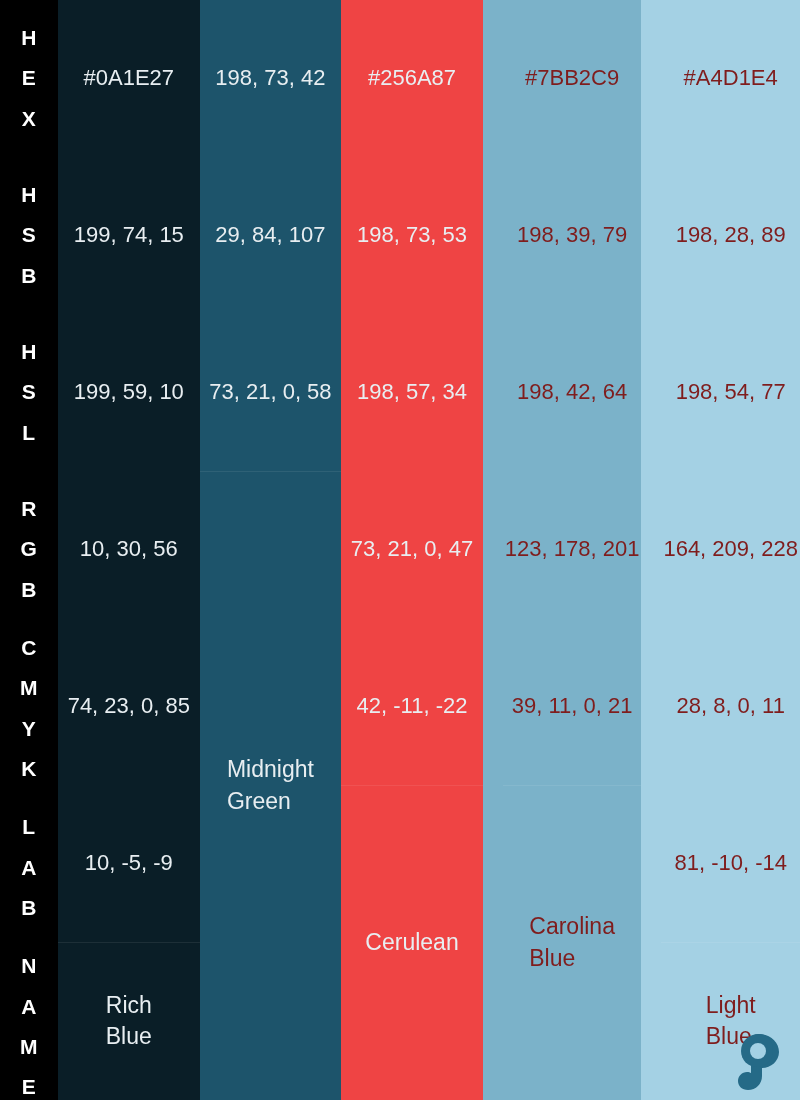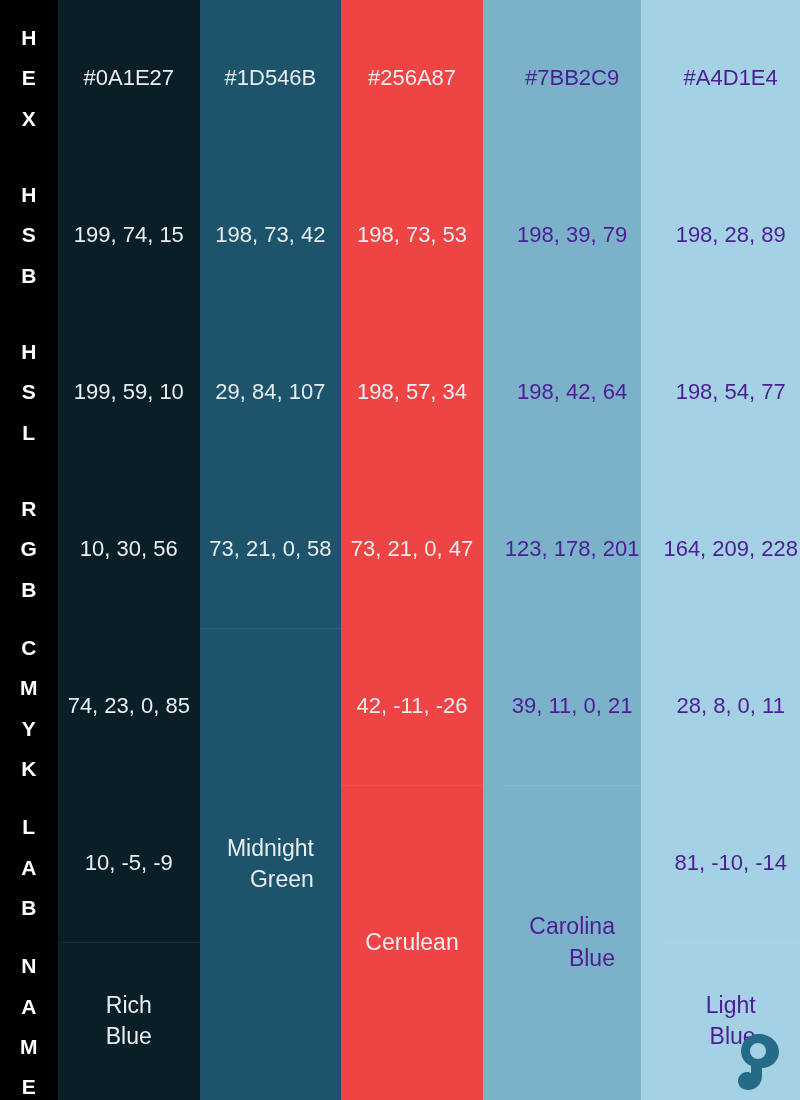--- a/index.html
+++ b/index.html
@@ -50,21 +50,21 @@
     flex:1 1 0;
     display:flex;
     flex-direction:column;
     position:relative;
   }
   .cell {
     flex:0 0 157px;
     display:flex;
     align-items:center;
     justify-content:center;
-    text-align:right;
+    text-align:left;
     font-size:22px;
     line-height:1.28;
     white-space:nowrap;
     padding:16px 2px;
   }
   .cell.name-row {
     flex:1 1 auto;
     font-size:23px;
     line-height:1.35;
     white-space:normal;
@@ -74,21 +74,21 @@
     content:"";
     position:absolute;
     top:0; left:0; right:0;
     height:1px;
     background:rgba(255,255,255,0.08);
   }
   .name-text { display:block; }
 
   
   .tone-light { color:#e8eef1; }
-  .tone-dark  { color:#4c1d95;margin-left:20px; }
+  .tone-dark  { color:#7f1d1d;margin-left:20px; }
 
   
   .logo {
     position:absolute;
     right:18px;
     bottom:8px;
     width:46px;
     height:60px;
     z-index:5;
     pointer-events:none;
@@ -132,38 +132,37 @@
     <div class="cell tone-light">10, -5, -9</div>
     <div class="cell name-row tone-light">
       <div>
         <span class="name-text">Rich</span>
         <span class="name-text">Blue</span>
       </div>
     </div>
   </div>
 
   <div class="swatch-col" style="background:#1D546B">
-    <div class="cell tone-light">#1D546B</div>
     <div class="cell tone-light">198, 73, 42</div>
     <div class="cell tone-light">29, 84, 107</div>
     <div class="cell tone-light">73, 21, 0, 58</div>
     <div class="cell name-row tone-light">
       <div>
         <span class="name-text">Midnight</span>
         <span class="name-text">Green</span>
       </div>
     </div>
   </div>
 
   <div class="swatch-col" style="background:#ef4444">
     <div class="cell tone-light">#256A87</div>
     <div class="cell tone-light">198, 73, 53</div>
     <div class="cell tone-light">198, 57, 34</div>
     <div class="cell tone-light">73, 21, 0, 47</div>
-    <div class="cell tone-light">42, -11, -26</div>
+    <div class="cell tone-light">42, -11, -22</div>
     <div class="cell name-row tone-light">
       <div>
         <span class="name-text">Cerulean</span>
         <span class="name-text"></span>
       </div>
     </div>
   </div>
 
   <div class="swatch-col" style="background:#7BB2C9">
     <div class="cell tone-dark">#7BB2C9</div>

